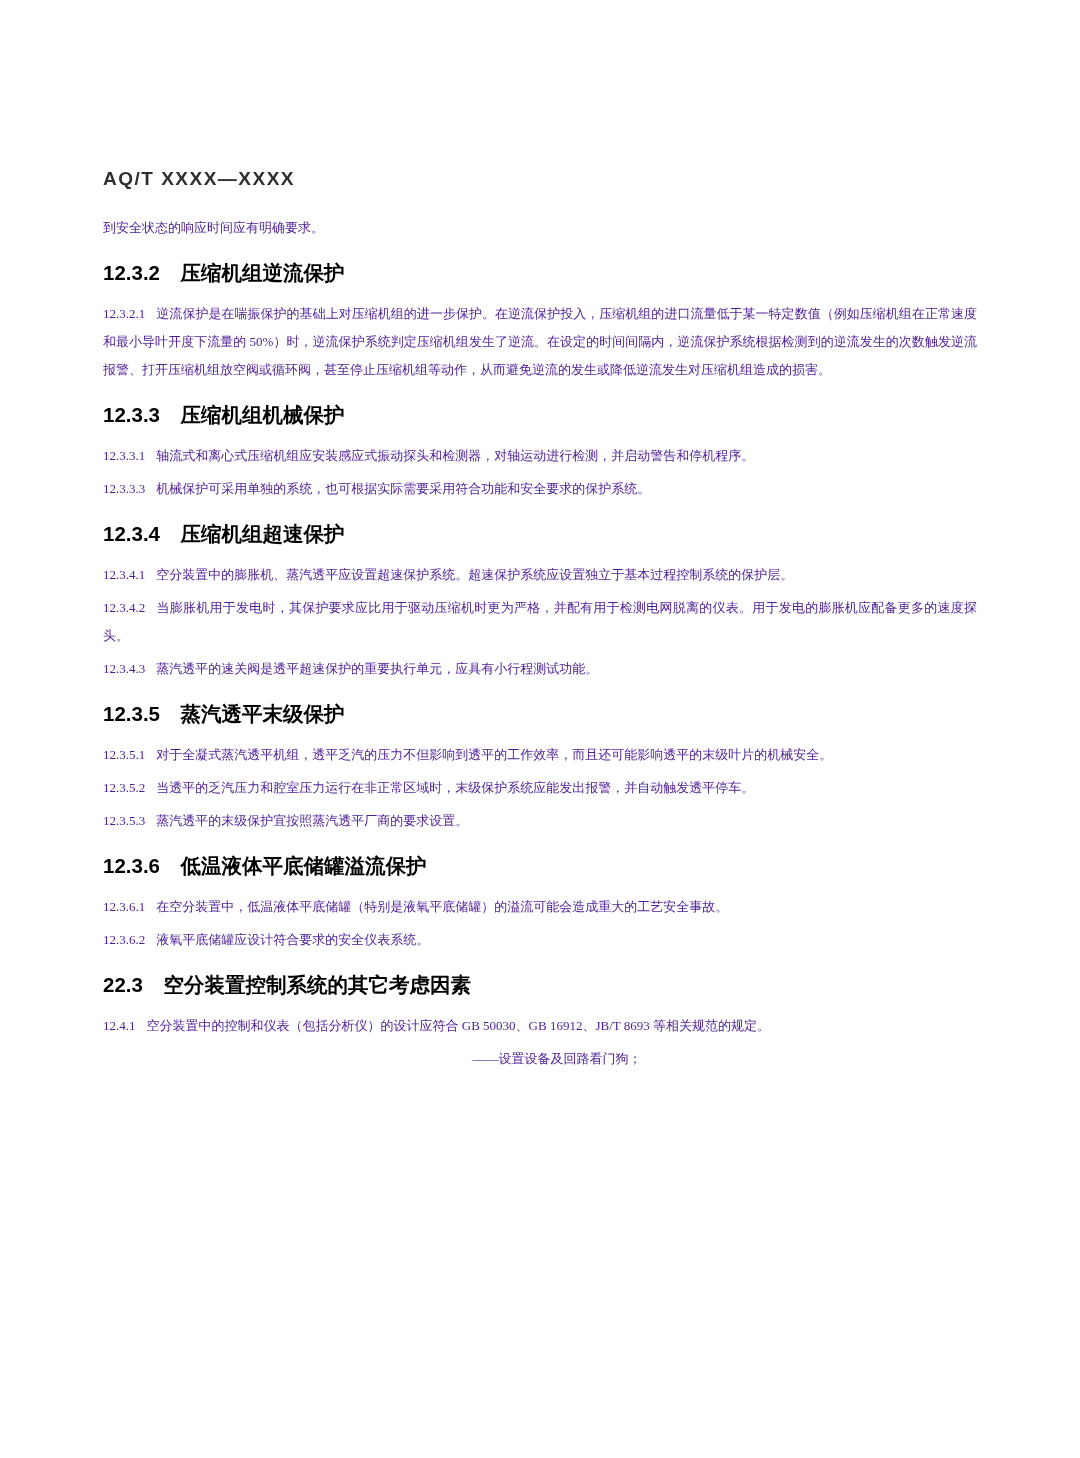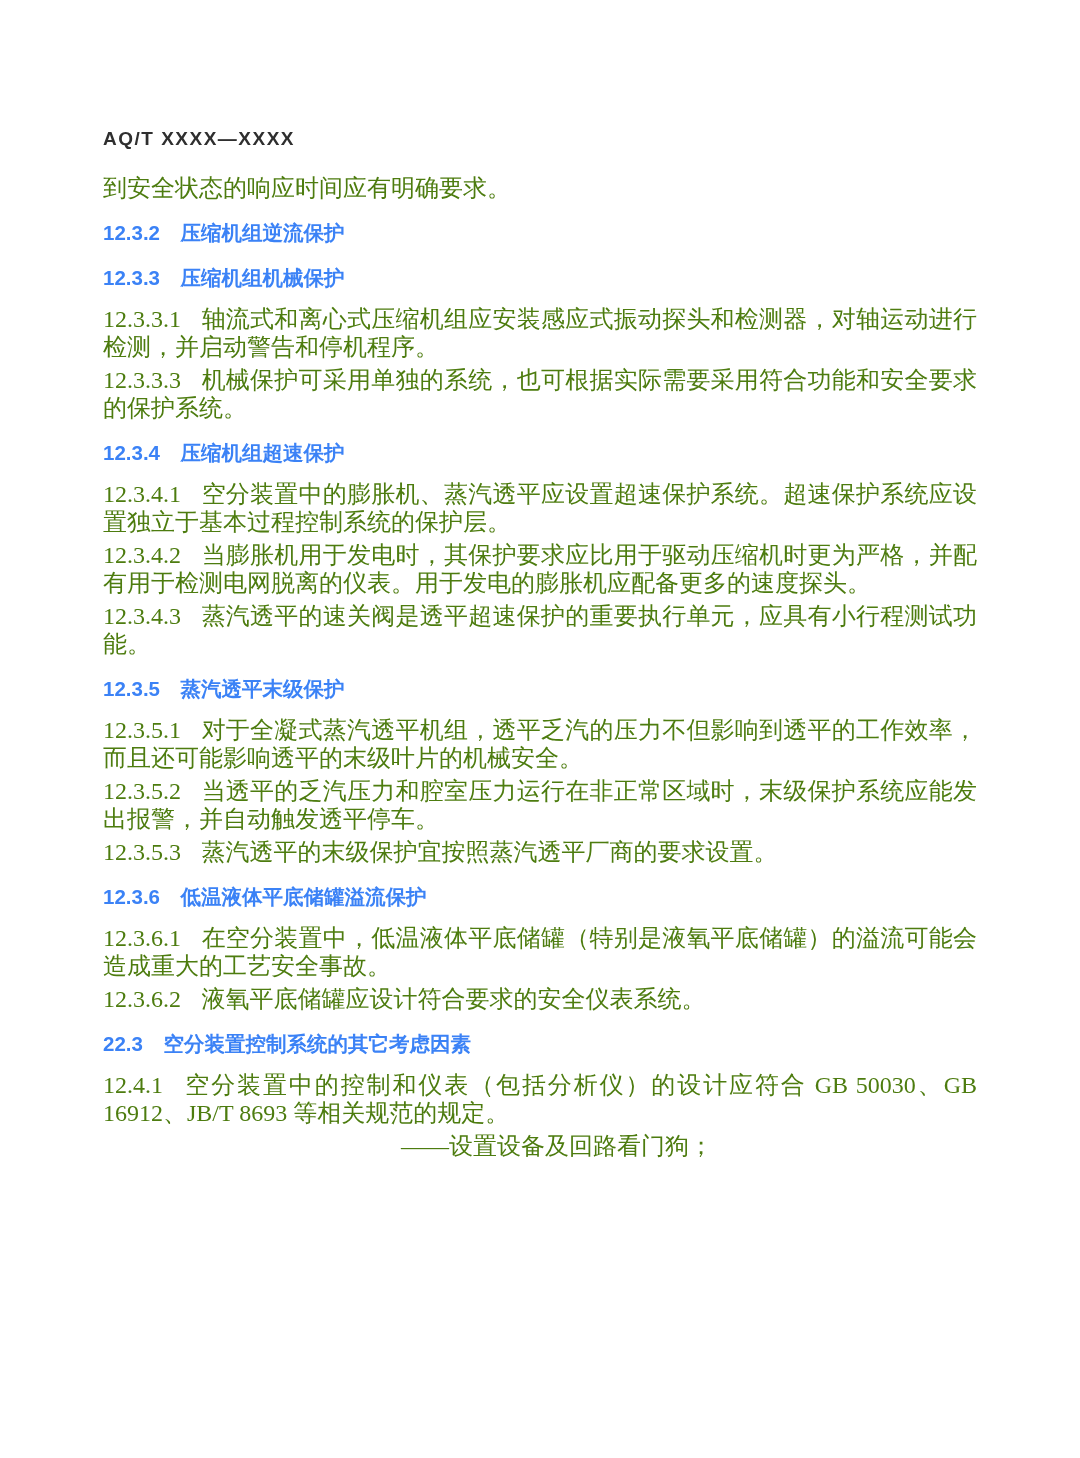--- a/index.html
+++ b/index.html
@@ -8,53 +8,54 @@
     background: #ffffff;
   }
   .page {
     position: relative;
     width: 1080px;
     height: 1302px;
     background: #ffffff;
     overflow: hidden;
     color: #343434;
     font-family: "Liberation Serif", "DejaVu Serif", serif;
+    margin-top: 40px;
   }
   .content {
     position: absolute;
     left: 103px;
     top: 128px;
     width: 874px;
   }
   .doc-header {
     font-family: "Liberation Sans", "DejaVu Sans", sans-serif;
     font-weight: 700;
     font-size: 19px;
     letter-spacing: 1.5px;
     color: #2f2f2f;
     margin: 0 0 24px 0;
   }
   .blocks p {
-    font-size: 24px;
+    font-size: 13px;
     line-height: 28px;
     margin: 5px 0;
     text-align: justify;
-    color: #4d7c0f;
+    color: #4c1d95;
   }
   .blocks p.list {
     padding-left: 34px;
     text-align: center;
   }
   .blocks h2 {
     font-family: "Liberation Sans", "DejaVu Sans", sans-serif;
     font-weight: 700;
     font-size: 20.5px;
     line-height: 28px;
     margin: 17px 0 13px 0;
-    color: #3b82f6;
+    color: #000000;
   }
   .num {
     margin-right: 0.85em;
     white-space: nowrap;
   }
   h2 .num {
     margin-right: 1.0em;
   }
   .page-number {
     position: absolute;
@@ -67,20 +68,21 @@
 </style>
 </head>
 <body>
 
 <main class="page">
   <div class="content">
     <div class="doc-header">AQ/T XXXX—XXXX</div>
     <div class="blocks">
         <p class="body">到安全状态的响应时间应有明确要求。</p>
         <h2><span class="num">12.3.2</span>压缩机组逆流保护</h2>
+        <p class="body"><span class="num">12.3.2.1</span>逆流保护是在喘振保护的基础上对压缩机组的进一步保护。在逆流保护投入，压缩机组的进口流量低于某一特定数值（例如压缩机组在正常速度和最小导叶开度下流量的 50%）时，逆流保护系统判定压缩机组发生了逆流。在设定的时间间隔内，逆流保护系统根据检测到的逆流发生的次数触发逆流报警、打开压缩机组放空阀或循环阀，甚至停止压缩机组等动作，从而避免逆流的发生或降低逆流发生对压缩机组造成的损害。</p>
         <h2><span class="num">12.3.3</span>压缩机组机械保护</h2>
         <p class="body"><span class="num">12.3.3.1</span>轴流式和离心式压缩机组应安装感应式振动探头和检测器，对轴运动进行检测，并启动警告和停机程序。</p>
         <p class="body"><span class="num">12.3.3.3</span>机械保护可采用单独的系统，也可根据实际需要采用符合功能和安全要求的保护系统。</p>
         <h2><span class="num">12.3.4</span>压缩机组超速保护</h2>
         <p class="body"><span class="num">12.3.4.1</span>空分装置中的膨胀机、蒸汽透平应设置超速保护系统。超速保护系统应设置独立于基本过程控制系统的保护层。</p>
         <p class="body"><span class="num">12.3.4.2</span>当膨胀机用于发电时，其保护要求应比用于驱动压缩机时更为严格，并配有用于检测电网脱离的仪表。用于发电的膨胀机应配备更多的速度探头。</p>
         <p class="body"><span class="num">12.3.4.3</span>蒸汽透平的速关阀是透平超速保护的重要执行单元，应具有小行程测试功能。</p>
         <h2><span class="num">12.3.5</span>蒸汽透平末级保护</h2>
         <p class="body"><span class="num">12.3.5.1</span>对于全凝式蒸汽透平机组，透平乏汽的压力不但影响到透平的工作效率，而且还可能影响透平的末级叶片的机械安全。</p>
         <p class="body"><span class="num">12.3.5.2</span>当透平的乏汽压力和腔室压力运行在非正常区域时，末级保护系统应能发出报警，并自动触发透平停车。</p>

